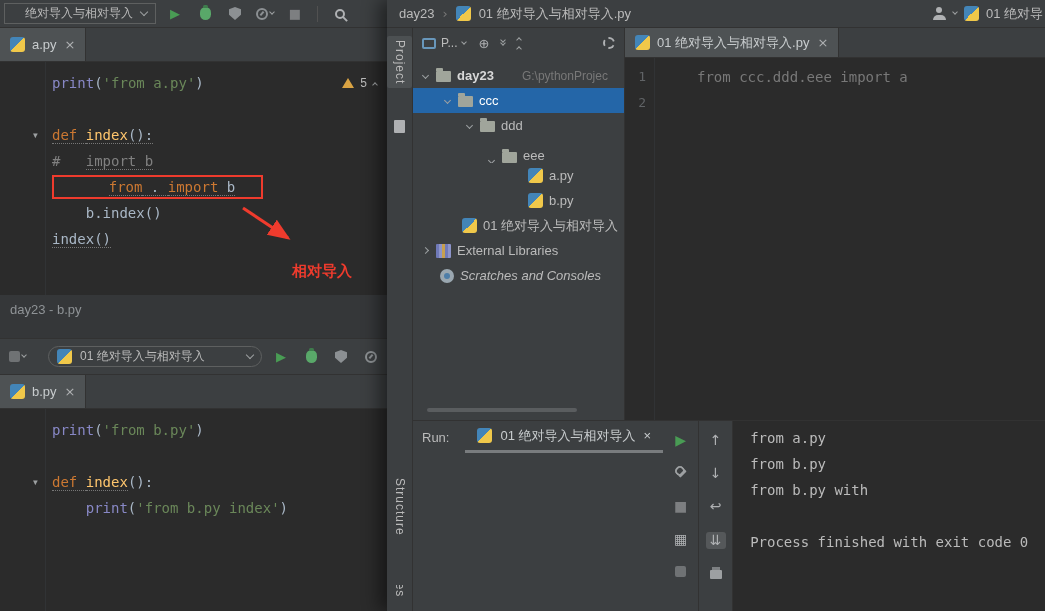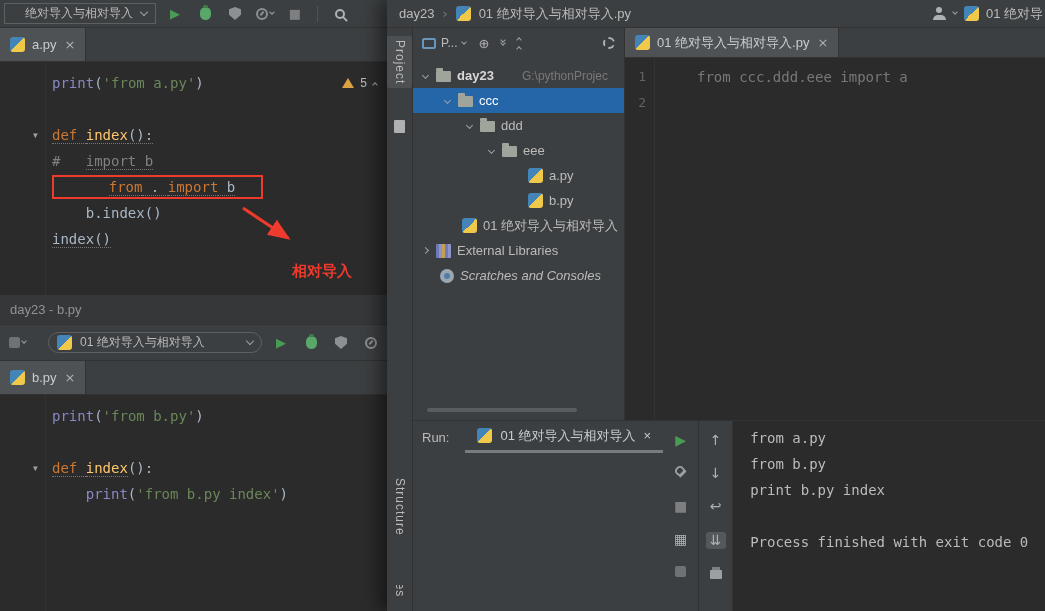--- a/index.html
+++ b/index.html
@@ -77,21 +77,21 @@
   .tk-cm{color:var(--tk-cm,#808080)}
   .tk-pl{color:var(--tk-pl,#A9B7C6)}
   .tk-def{color:var(--tk-def,#FFC66D)}
   .tk-gray{color:var(--tk-gray,#787878)}
   .tk-u{border-bottom:1px dotted #777}
 
   .warn-widget{position:absolute;top:8px;right:12px;display:flex;align-items:center;gap:6px;color:#BBB;font-size:12px;font-family:"Liberation Sans",sans-serif}
   .anno-arrow{position:absolute;left:238px;top:140px}
   .anno-text{position:absolute;left:292px;top:196px;color:var(--c-annotation_red,#EF3B2D);font-weight:bold;font-size:15px;font-family:"Liberation Sans",sans-serif}
 
-  .win2-title{height:30px;flex:none;line-height:29px;padding-left:10px;background:#353739;color:#8F9396;font-size:13px;border-bottom:1px solid var(--c-border,#323232)}
+  .win2-title{height:44px;flex:none;line-height:29px;padding-left:10px;background:#353739;color:#8F9396;font-size:13px;border-bottom:1px solid var(--c-border,#323232)}
 
   
   .win-right{position:absolute;left:387px;top:0;width:658px;height:611px;z-index:2;display:flex;flex-direction:column;background:var(--c-bg_panel,#3C3F41);box-shadow:-8px 0 16px rgba(0,0,0,.45)}
   .rw-title{height:28px;flex:none;display:flex;align-items:center;gap:8px;padding:0 0 0 12px;background:var(--c-bg_panel,#3C3F41);border-bottom:1px solid var(--c-border,#323232);font-size:13px}
   .rw-title .sep{color:#787878;font-family:"DejaVu Sans",sans-serif}
   .title-right{margin-left:auto;display:flex;align-items:center;gap:7px;white-space:nowrap;overflow:hidden;max-width:175px;padding-right:2px}
   .runcfg{overflow:hidden;white-space:nowrap}
 
   .rw-main{flex:1;display:flex;min-height:0}
   .strip{width:26px;flex:none;background:var(--c-bg_panel,#3C3F41);border-right:1px solid var(--c-border,#323232);position:relative}
@@ -319,21 +319,21 @@
                 <div class="tree-row selected" style="padding-left: 30px;">
                   <span class="chev down"></span>
                   <span class="ic ic-folder"></span>
                   <span class="tree-label">ccc</span>
                 </div>
                 <div class="tree-row" style="padding-left: 52px;">
                   <span class="chev down"></span>
                   <span class="ic ic-folder"></span>
                   <span class="tree-label">ddd</span>
                 </div>
-                <div class="tree-row" style="padding-left: 74px;">
+                <div class="tree-row" style="padding-left: 74px; align-items: flex-end;">
                   <span class="chev down"></span>
                   <span class="ic ic-folder"></span>
                   <span class="tree-label">eee</span>
                 </div>
                 <div class="tree-row" style="padding-left: 96px;">
                   <span class="chev-spacer"></span>
                   <span class="ic ic-py"></span>
                   <span class="tree-label">a.py</span>
                 </div>
                 <div class="tree-row" style="padding-left: 96px;">
@@ -397,19 +397,19 @@
               <span><span class="glyph">▦</span></span>
               <span><span class="ic ic-sq"></span></span>
             </div>
             <div class="run-col c2">
               <span><span class="glyph">↑</span></span>
               <span><span class="glyph">↓</span></span>
               <span><span class="glyph">↩</span></span>
               <span class="pressed"><span class="glyph">⇊</span></span>
               <span><span class="ic ic-printer"></span></span>
             </div>
-            <div class="console"><div class="plain-line">from a.py</div><div class="plain-line">from b.py</div><div class="plain-line">print b.py index</div><div class="plain-line">&nbsp;</div><div class="plain-line">Process finished with exit code 0</div></div>
+            <div class="console"><div class="plain-line">from a.py</div><div class="plain-line">from b.py</div><div class="plain-line">from b.py with</div><div class="plain-line">&nbsp;</div><div class="plain-line">Process finished with exit code 0</div></div>
           </div>
         </div>
       </div>
     </div>
   </section>
 </div>
 
 </body></html>

